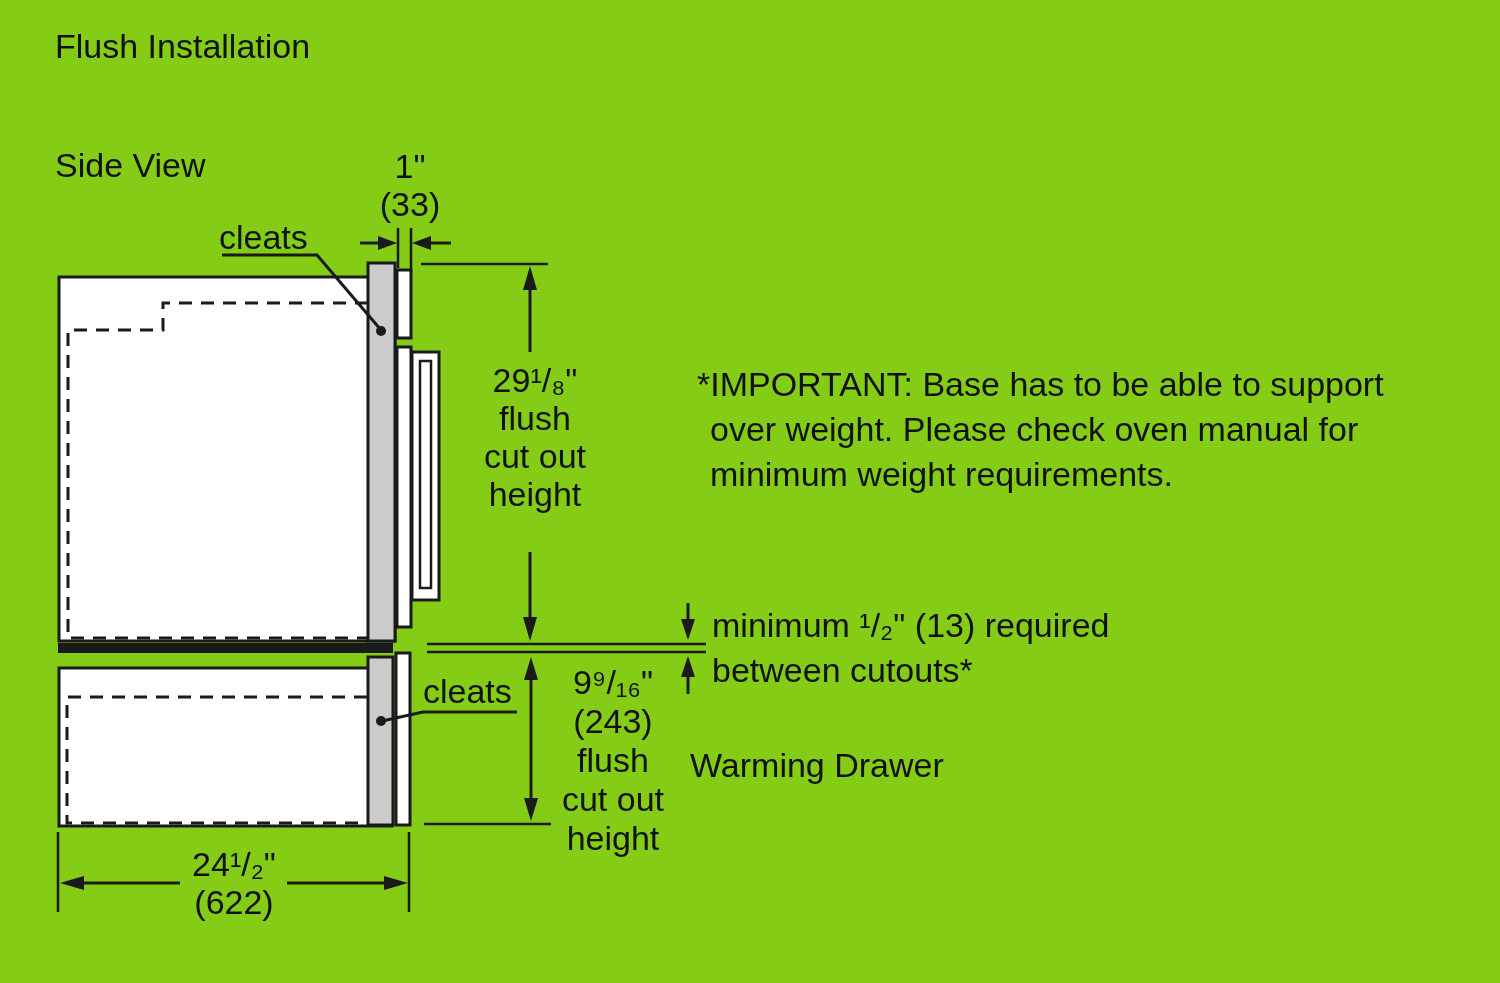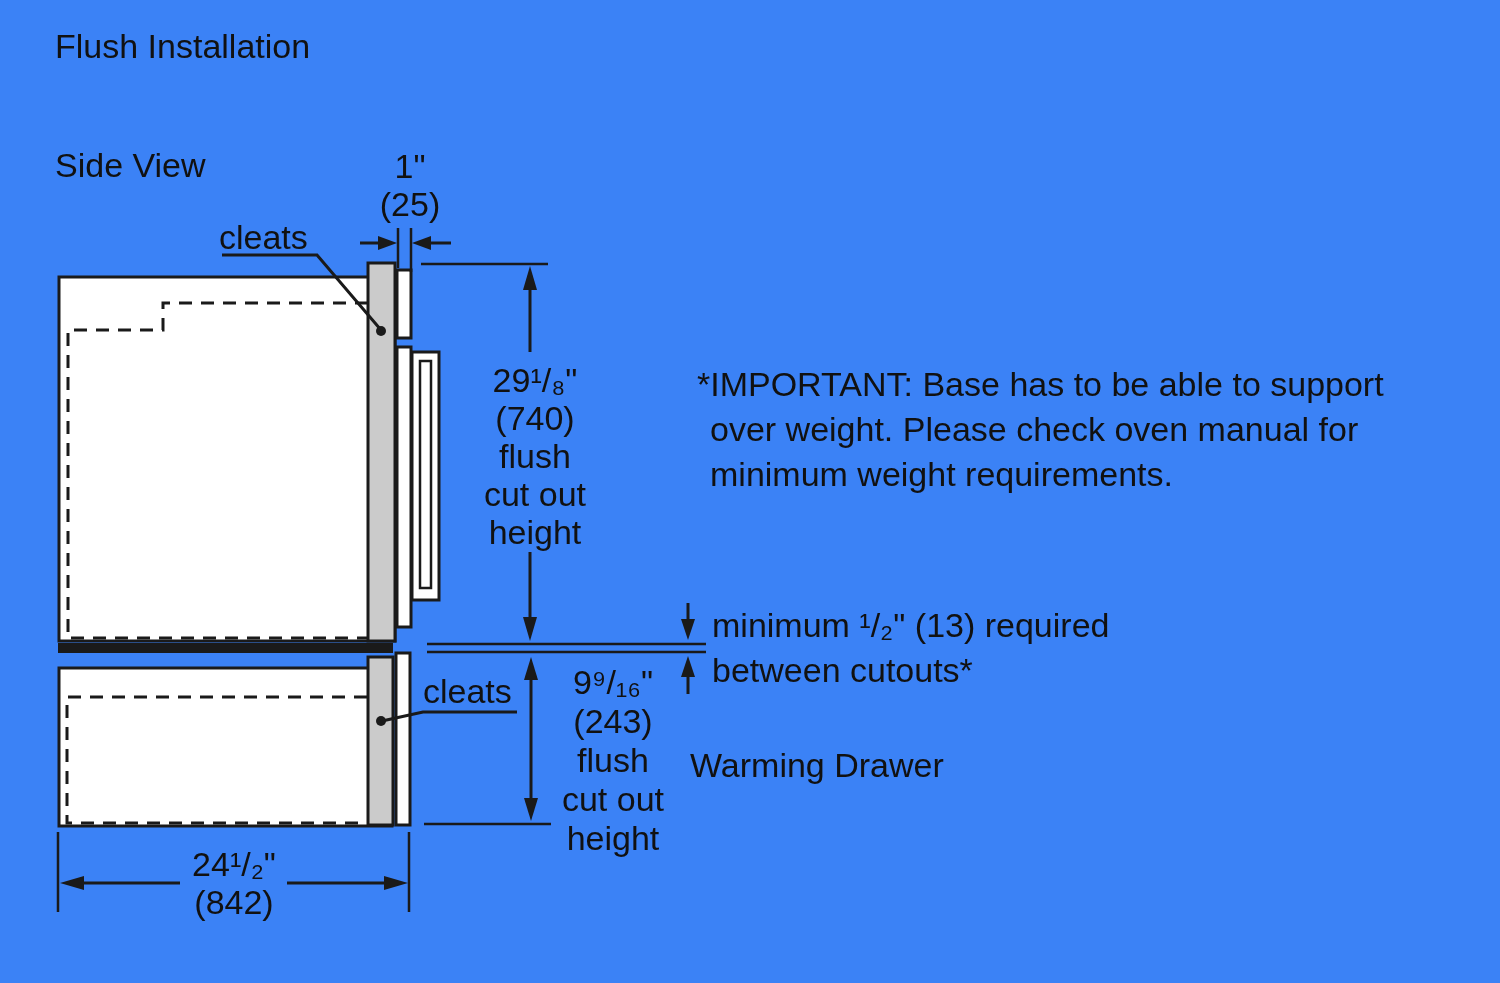--- a/index.html
+++ b/index.html
@@ -1,19 +1,19 @@
 <!DOCTYPE html>
 <html><head>
 <meta charset="utf-8">
 <style>
   html,body{margin:0;padding:0;background:#ffffff;}
   .stage{
     position:relative;
     width:1500px;height:983px;
-    background:#3b82f6;
+    background:#84cc16;
     font-family:"Liberation Sans","DejaVu Sans",sans-serif;
     color:#111111;
     overflow:hidden;
   }
   .stage svg{position:absolute;left:0;top:0;}
   .txt{
     position:absolute;
     font-size:34px;
     line-height:38px;
     white-space:nowrap;
@@ -99,32 +99,31 @@
     <g>
       <path d="M517,712 H423 L382,721" fill="none" stroke="#1a1a1a" stroke-width="3"></path>
       <circle cx="381" cy="721" r="5" fill="#1a1a1a"></circle>
     </g>
   </svg>
 
   <div class="txt" style="left:55px;top:27px">Flush Installation</div>
   <div class="txt" style="left:55px;top:146px">Side View</div>
 
   <div class="txt center150" style="left:335px;top:147px">1"</div>
-  <div class="txt center150" style="left:335px;top:185px">(25)</div>
+  <div class="txt center150" style="left:335px;top:185px">(33)</div>
 
   <div class="txt" style="left:219px;top:218px">cleats</div>
 
 
   <div class="txt" style="left:710px;top:410px">over weight. Please check oven manual for</div>
   <div class="txt" style="left:697px;top:365px">*IMPORTANT: Base has to be able to support</div>
   <div class="txt" style="left:710px;top:455px">minimum weight requirements.</div>
 
   <div class="dimblock" style="left:435px;top:361px">
     <div>29¹/₈"</div>
-    <div>(740)</div>
     <div>flush</div>
     <div>cut out</div>
     <div>height</div>
   </div>
 
   <div class="txt" style="left:712px;top:606px">minimum ¹/₂" (13) required</div>
   <div class="txt" style="left:712px;top:651px">between cutouts*</div>
 
   <div class="txt" style="left:423px;top:672px">cleats</div>
 
@@ -133,17 +132,17 @@
     <div style="line-height:39px">(243)</div>
     <div style="line-height:39px">flush</div>
     <div style="line-height:39px">cut out</div>
     <div style="line-height:39px">height</div>
   </div>
 
   <div class="txt" style="left:690px;top:746px">Warming Drawer</div>
 
   <div class="dimblock" style="left:134px;top:845px">
     <div>24¹/₂"</div>
-    <div>(842)</div>
+    <div>(622)</div>
   </div>
 
 
 </div>
 
 </body></html>

